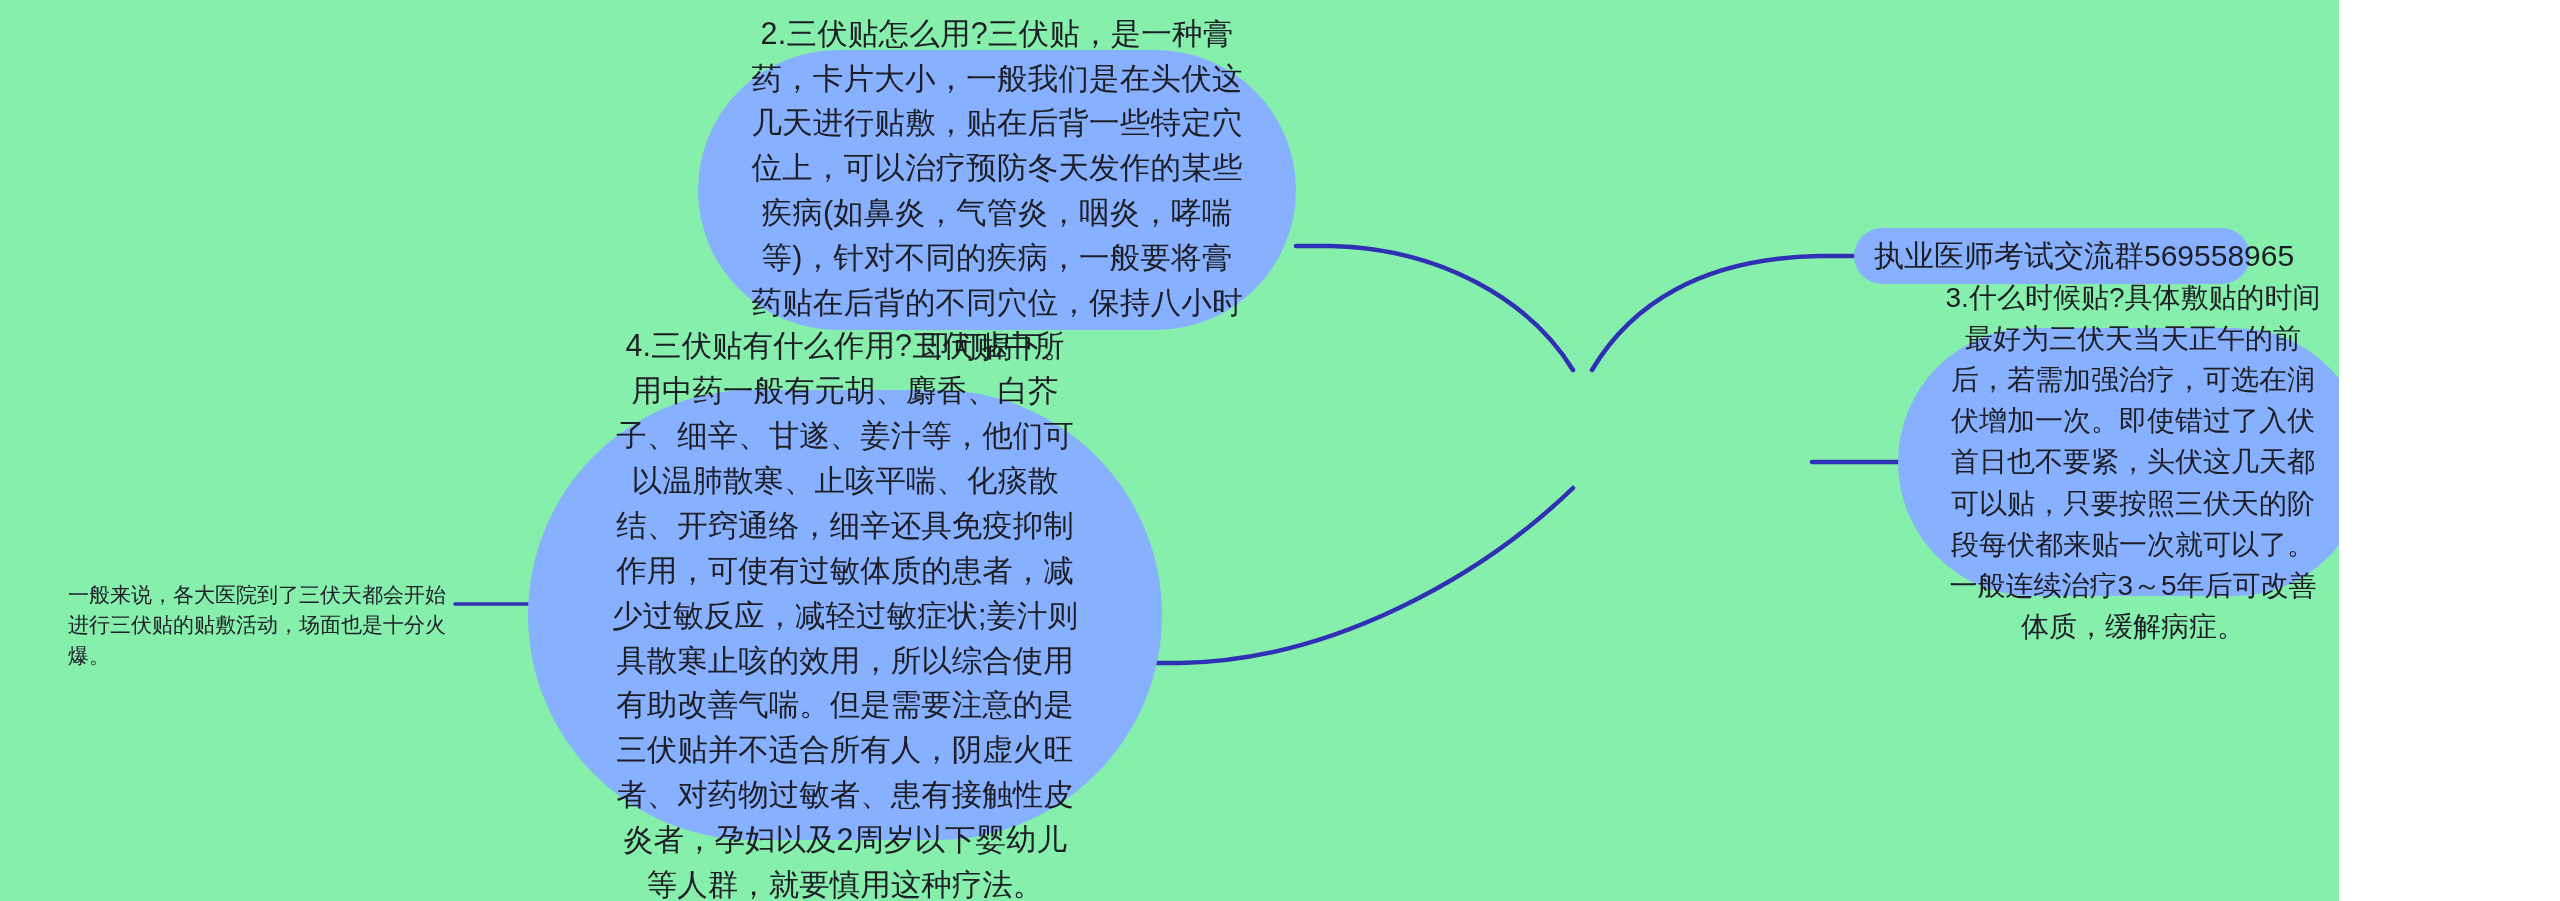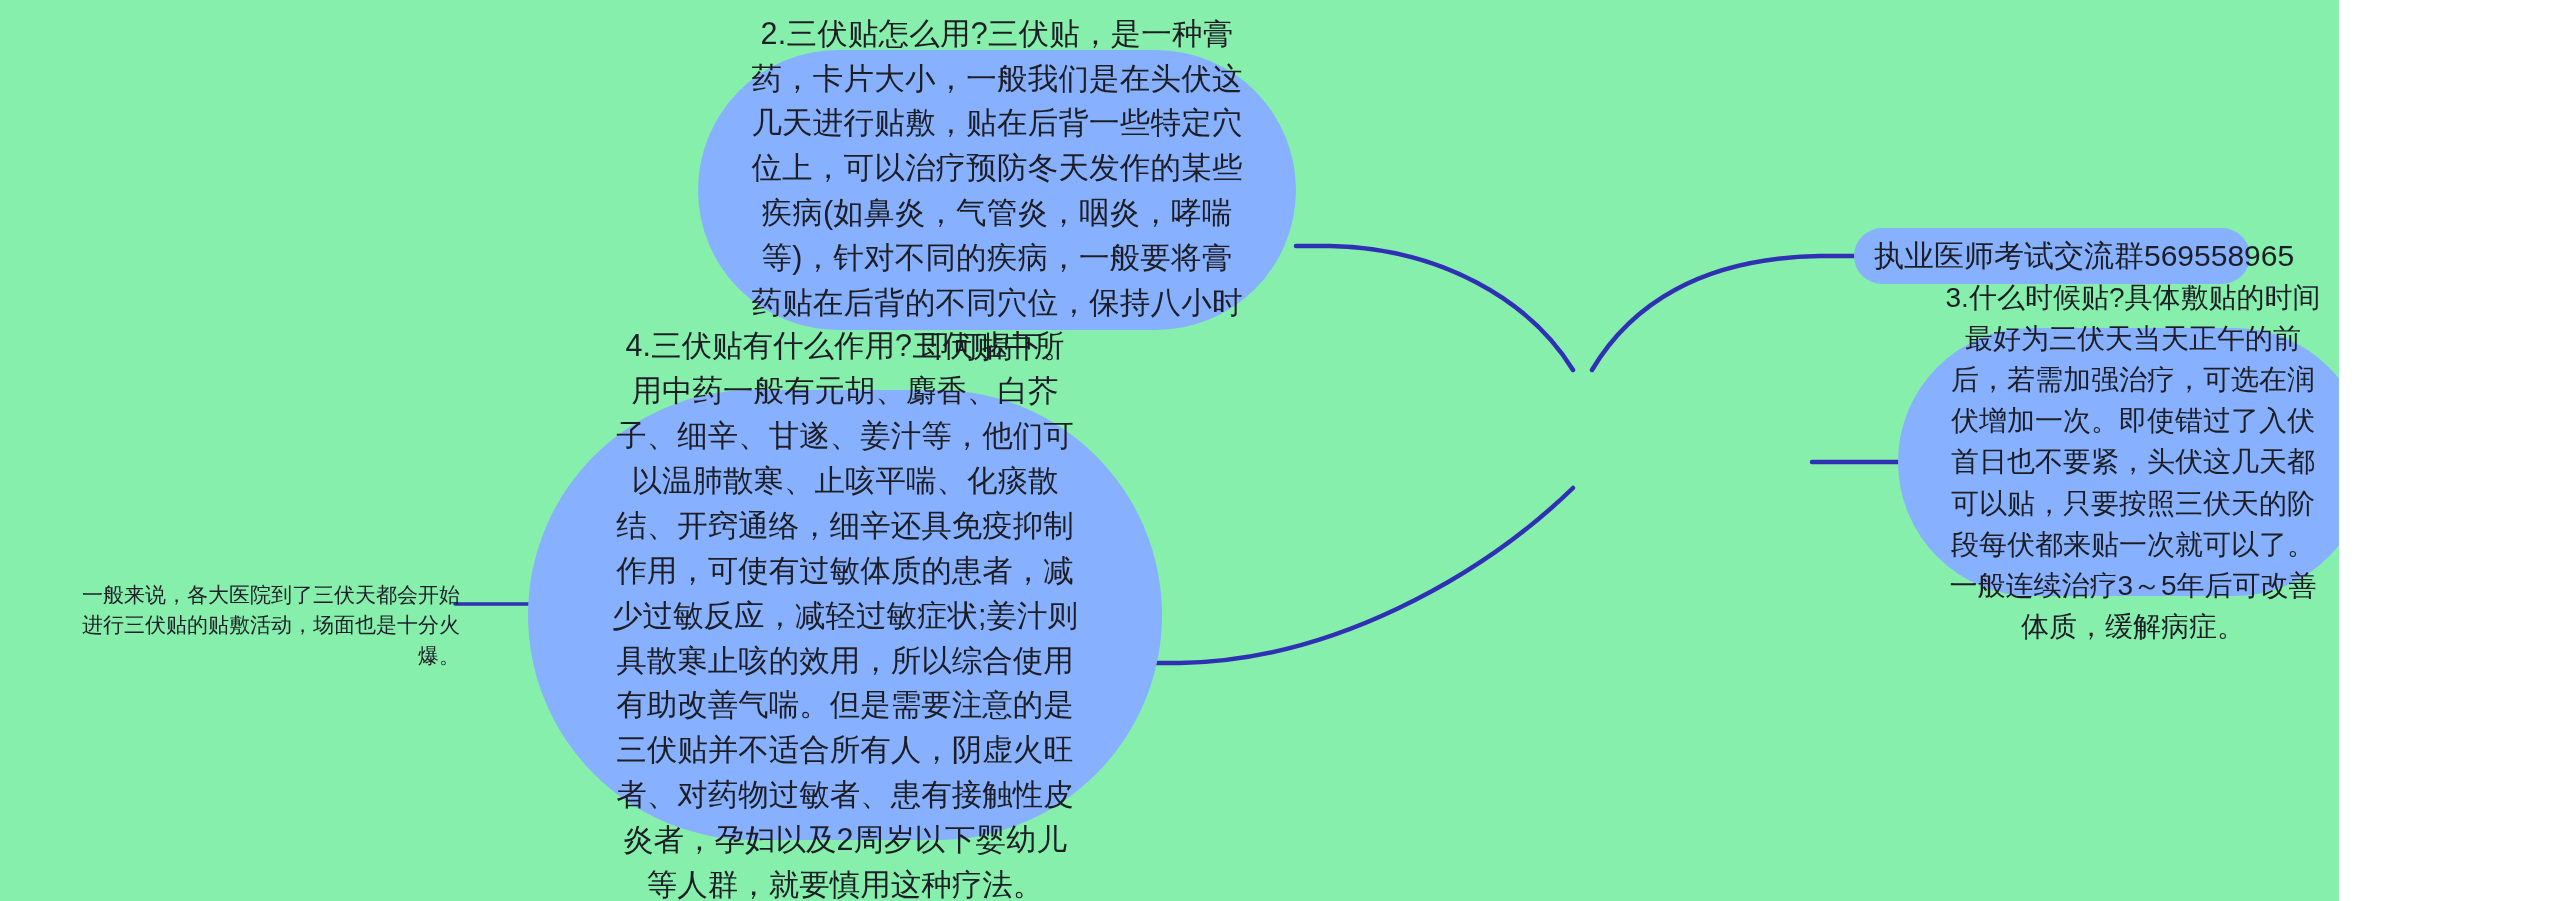--- a/index.html
+++ b/index.html
@@ -130,21 +130,21 @@
     width: 392px;
     height: 62px;
     text-align: left;
     align-items: flex-start;
     justify-content: flex-start;
     color: #20202a;
   }
   #node-caption .txt {
     font-size: 21px;
     line-height: 1.45;
-    text-align: right;
+    text-align: left;
   }
 </style>
 </head>
 <body>
 
 <div id="canvas">
 
   <svg id="connectors" viewBox="0 0 2560 901" xmlns="http://www.w3.org/2000/svg">
     <g fill="none" stroke="#3030b4" stroke-width="4.5" stroke-linecap="round">
       <path d="M 1296 246 L 1330 246 C 1440 248 1530 300 1573 370"></path>

